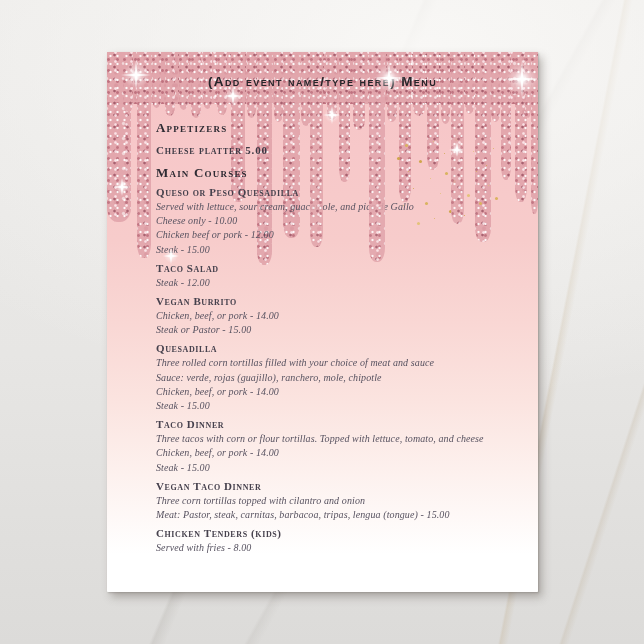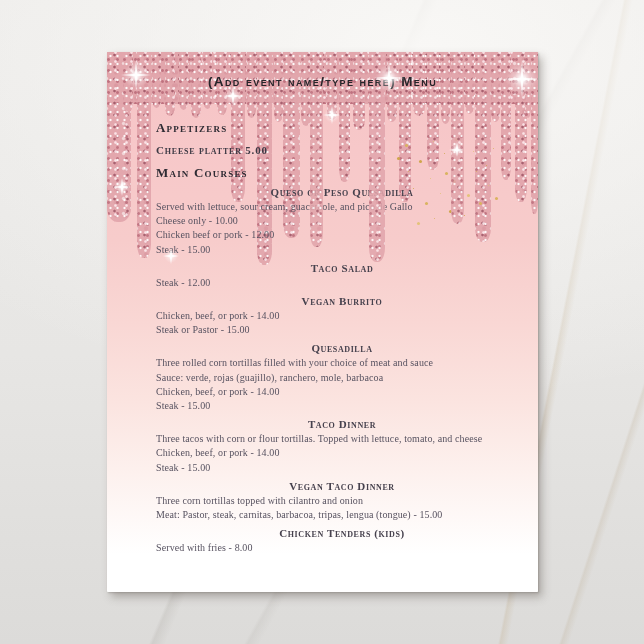--- a/index.html
+++ b/index.html
@@ -63,24 +63,24 @@
     letter-spacing:1.2px;color:#2e2b33;margin:0;
   }
   .appetizer-item{
     font-variant:small-caps;font-weight:700;font-size:11px;line-height:14px;
     letter-spacing:.8px;color:#3e3a45;margin:7px 0 8px 0;
   }
   .main-heading{margin-bottom:4px;}
   .course{margin-bottom:4px;}
   .course-name{
     font-variant:small-caps;font-weight:600;font-size:11px;line-height:15px;
-    letter-spacing:.6px;color:#46414d;margin-top:4px;text-align:center;
+    letter-spacing:.6px;color:#46414d;margin-top:4px;
   }
   .course-line{
-    font-size:10px;line-height:14.2px;color:#575260;letter-spacing:.1px;
+    font-style:italic;font-size:10px;line-height:14.2px;color:#575260;letter-spacing:.1px;
   }
 </style>
 </head>
 <body>
 
 <div class="flyer">
 
   <div class="band glitter"></div>
   <div id="decor">
       <div class="drip glitter" style="left: 0px; width: 24px; height: 170px;"></div>
@@ -138,21 +138,21 @@
           <div class="course-line">Steak - 12.00</div>
         </div>
         <div class="course">
           <div class="course-name">Vegan Burrito</div>
           <div class="course-line">Chicken, beef, or pork - 14.00</div>
           <div class="course-line">Steak or Pastor - 15.00</div>
         </div>
         <div class="course">
           <div class="course-name">Quesadilla</div>
           <div class="course-line">Three rolled corn tortillas filled with your choice of meat and sauce</div>
-          <div class="course-line">Sauce: verde, rojas (guajillo), ranchero, mole, barbacoa</div>
+          <div class="course-line">Sauce: verde, rojas (guajillo), ranchero, mole, chipotle</div>
           <div class="course-line">Chicken, beef, or pork - 14.00</div>
           <div class="course-line">Steak - 15.00</div>
         </div>
         <div class="course">
           <div class="course-name">Taco Dinner</div>
           <div class="course-line">Three tacos with corn or flour tortillas. Topped with lettuce, tomato, and cheese</div>
           <div class="course-line">Chicken, beef, or pork - 14.00</div>
           <div class="course-line">Steak - 15.00</div>
         </div>
         <div class="course">

